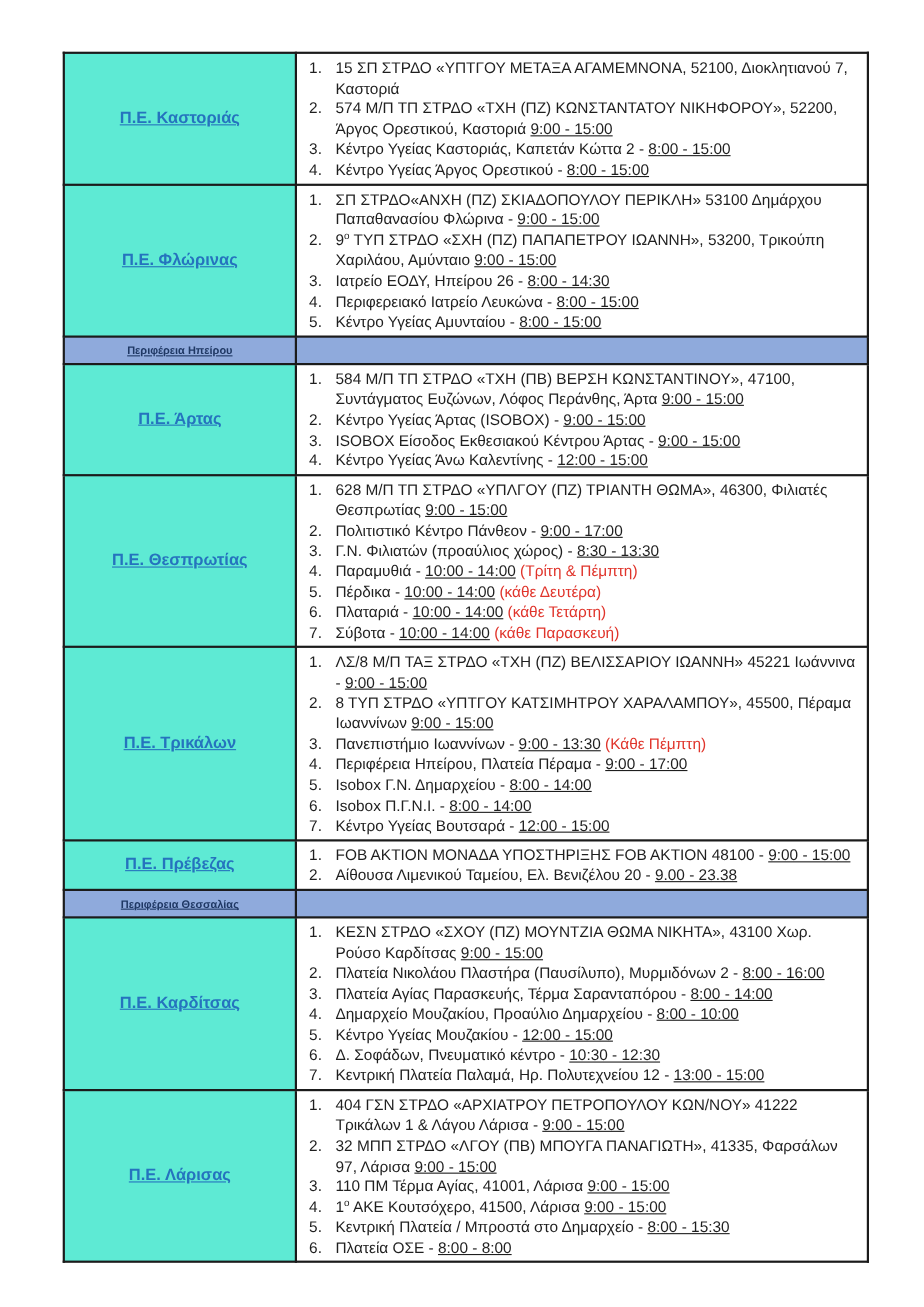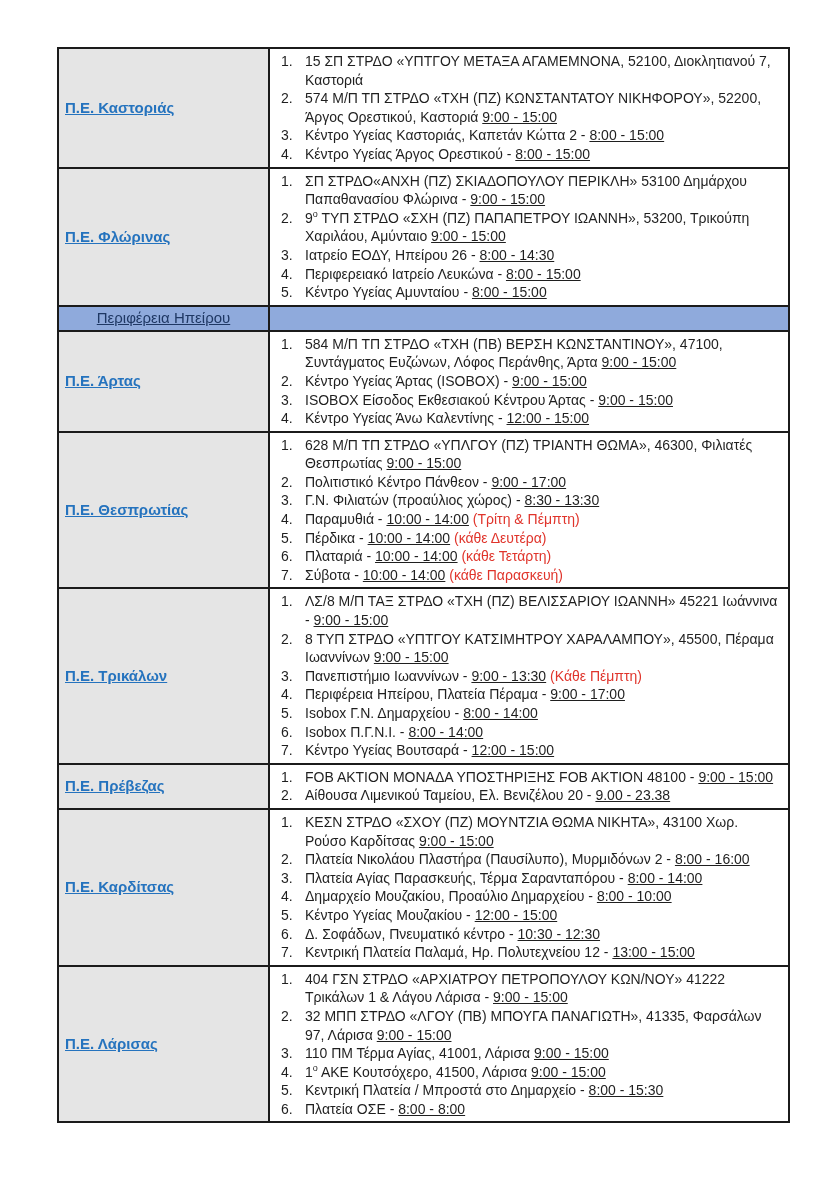--- a/index.html
+++ b/index.html
@@ -18,24 +18,24 @@
     top: 47px;
     width: 731px;
     border-collapse: collapse;
     table-layout: fixed;
   }
   table.sched td {
     border: 2px solid #1b1b1b;
   }
   .region-cell {
     width: 207px;
-    text-align: left;
+    text-align: center;
     vertical-align: middle;
     padding: 12px 6px;
-    background: #e5e5e5;
+    background: #5eead4;
   }
   .region-label {
     color: var(--region-link, #2573BE);
     font-weight: bold;
     text-decoration: underline;
     font-size: 15px;
     cursor: pointer;
   }
   .items-cell {
     vertical-align: middle;
@@ -59,23 +59,23 @@
   .sup { vertical-align: super; font-size: 9px; line-height: 0; }
   .band-row td {
     background: var(--band-bg, #8FAADC);
     padding: 1px 6px;
     height: 21px;
     vertical-align: middle;
   }
   .band-cell-left { text-align: center; }
   .band-label {
     color: var(--band-text, #1F3864);
-    font-weight: normal;
+    font-weight: bold;
     text-decoration: underline;
-    font-size: 15px;
+    font-size: 10px;
   }
 </style>
 </head>
 <body>
 
 <div class="page">
   <table class="sched">
     <colgroup>
       <col style="width:211px">
       <col style="width:520px">
@@ -224,20 +224,24 @@
             <div class="item">
               <span class="item-num">1.</span>
               <span class="item-text"><span>FOB AKTION ΜΟΝΑΔΑ ΥΠΟΣΤΗΡΙΞΗΣ FOB AKTION 48100 - </span><span class="u">9:00 - 15:00</span></span>
             </div>
             <div class="item">
               <span class="item-num">2.</span>
               <span class="item-text"><span>Αίθουσα Λιμενικού Ταμείου, Ελ. Βενιζέλου 20 - </span><span class="u">9.00 - 23.38</span></span>
             </div>
           </td>
         </tr>
+        <tr class="band-row">
+          <td class="band-cell-left"><span class="band-label">Περιφέρεια Θεσσαλίας</span></td>
+          <td></td>
+        </tr>
         <tr>
           <td class="region-cell"><span class="region-label">Π.Ε. Καρδίτσας</span></td>
           <td class="items-cell">
             <div class="item">
               <span class="item-num">1.</span>
               <span class="item-text"><span>ΚΕΣΝ ΣΤΡΔΟ «ΣΧΟΥ (ΠΖ) ΜΟΥΝΤΖΙΑ ΘΩΜΑ ΝΙΚΗΤΑ», 43100 Χωρ. Ρούσο Καρδίτσας </span><span class="u">9:00 - 15:00</span></span>
             </div>
             <div class="item">
               <span class="item-num">2.</span>
               <span class="item-text"><span>Πλατεία Νικολάου Πλαστήρα (Παυσίλυπο), Μυρμιδόνων 2 - </span><span class="u">8:00 - 16:00</span></span>

